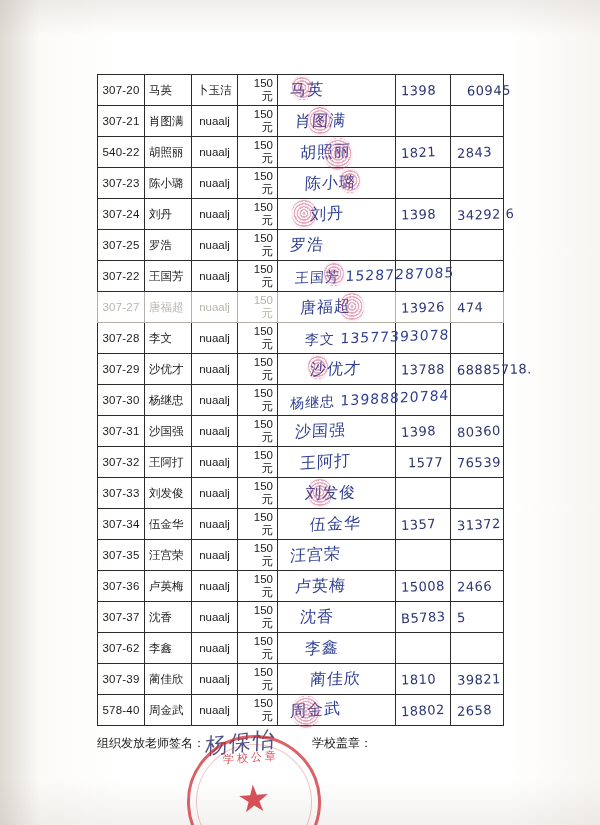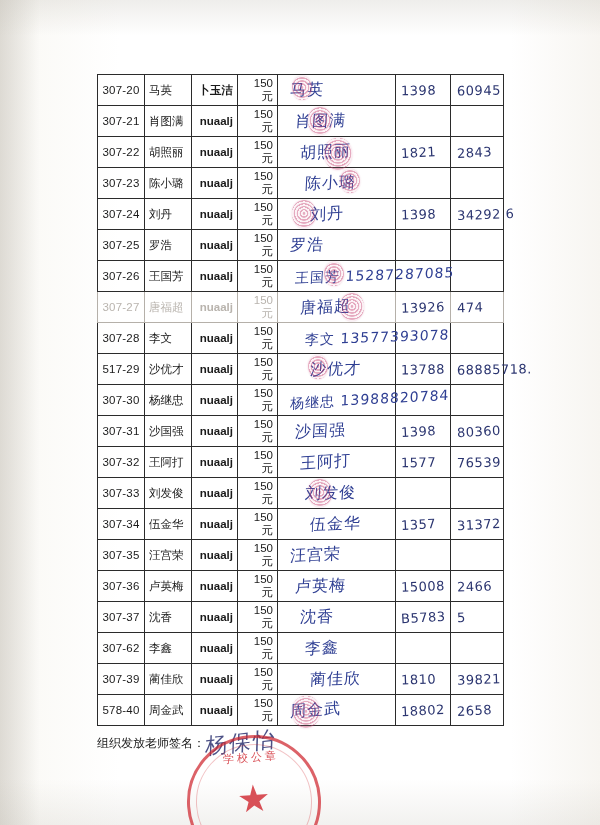--- a/index.html
+++ b/index.html
@@ -66,21 +66,21 @@
   col.c-id { width: 47px; }
   col.c-name { width: 47px; }
   col.c-org { width: 46px; }
   col.c-amt { width: 40px; }
   col.c-sign { width: 118px; }
   col.c-ph1 { width: 55px; }
   col.c-ph2 { width: 53px; }
 
   td.id-cell { text-align: center; font-size: 11px; letter-spacing: 0.2px; }
   td.name-cell { text-align: left; padding-left: 6px; font-size: 12px; }
-  td.org-cell { text-align: right; padding-left: 5px; font-size: 10.5px; color: #202020; font-weight: bold; }
+  td.org-cell { text-align: center; padding-left: 5px; font-size: 10.5px; color: #202020; }
   td.amt-cell { text-align: right; padding-left: 4px; font-size: 10.5px; }
   td.sign-cell, td.ph-cell { }
 
   
   tr.faded td { color: #b9b4ae; border-color: #b5b0a9; }
 
   
   .hw {
     position: absolute;
     font-family: "DejaVu Sans", sans-serif;
@@ -202,33 +202,33 @@
           <col class="c-ph2">
       </colgroup>
       <tbody id="roster-body">
           <tr>
             <td class="id-cell">307-20</td>
             <td class="name-cell">马英</td>
             <td class="org-cell">卜玉洁</td>
             <td class="amt-cell">150 元</td>
             <td class="sign-cell"><span class="hw sign ink-blue" style="position: static; display: inline-block; transform: rotate(-2deg) skewX(-5deg); margin-left: 8px;">马英</span><span class="fp" style="width: 20px; height: 24px; left: 14px; top: 1px;"></span></td>
             <td class="ph-cell"><span class="hw num ink-dark" style="position: static; display: inline-block; transform: rotate(-1deg); margin-left: 1px;">1398</span></td>
-            <td class="ph-cell"><span class="hw num ink-dark" style="position: static; display: inline-block; transform: rotate(-1deg); margin-left: 2px;">60945</span></td>
+            <td class="ph-cell"><span class="hw num ink-dark" style="position: static; display: inline-block; transform: rotate(-1deg); margin-left: 12px;">60945</span></td>
           </tr>
           <tr>
             <td class="id-cell">307-21</td>
             <td class="name-cell">肖图满</td>
             <td class="org-cell">nuaalj</td>
             <td class="amt-cell">150 元</td>
             <td class="sign-cell"><span class="hw sign ink-blue" style="position: static; display: inline-block; transform: rotate(-1deg) skewX(-5deg); margin-left: 13px;">肖图满</span><span class="fp" style="width: 24px; height: 28px; left: 30px; top: 1px;"></span></td>
             <td class="ph-cell"></td>
             <td class="ph-cell"></td>
           </tr>
           <tr>
-            <td class="id-cell">307-22</td>
+            <td class="id-cell">540-22</td>
             <td class="name-cell">胡照丽</td>
             <td class="org-cell">nuaalj</td>
             <td class="amt-cell">150 元</td>
             <td class="sign-cell"><span class="hw sign ink-blue" style="position: static; display: inline-block; transform: rotate(-3deg) skewX(-5deg); margin-left: 18px;">胡照丽</span><span class="fp" style="width: 28px; height: 32px; left: 46px; top: 1px;"></span></td>
             <td class="ph-cell"><span class="hw num ink-dark" style="position: static; display: inline-block; transform: rotate(-3deg); margin-left: 1px;">1821</span></td>
             <td class="ph-cell"><span class="hw num ink-dark" style="position: static; display: inline-block; transform: rotate(-3deg); margin-left: 2px;">2843</span></td>
           </tr>
           <tr>
             <td class="id-cell">307-23</td>
             <td class="name-cell">陈小璐</td>
@@ -250,21 +250,21 @@
           <tr>
             <td class="id-cell">307-25</td>
             <td class="name-cell">罗浩</td>
             <td class="org-cell">nuaalj</td>
             <td class="amt-cell">150 元</td>
             <td class="sign-cell"><span class="hw sign ink-blue" style="position: static; display: inline-block; transform: rotate(-1deg) skewX(-5deg); margin-left: 8px;">罗浩</span></td>
             <td class="ph-cell"></td>
             <td class="ph-cell"></td>
           </tr>
           <tr>
-            <td class="id-cell">307-26</td>
+            <td class="id-cell">307-22</td>
             <td class="name-cell">王国芳</td>
             <td class="org-cell">nuaalj</td>
             <td class="amt-cell">150 元</td>
             <td class="sign-cell"><span class="hw sign ink-blue" style="position: static; display: inline-block; transform: rotate(-2deg) skewX(-5deg); margin-left: 13px; font-size: 14px;">王国芳 15287287085</span><span class="fp" style="width: 20px; height: 24px; left: 46px; top: 1px;"></span></td>
             <td class="ph-cell"></td>
             <td class="ph-cell"></td>
           </tr>
           <tr class="faded">
             <td class="id-cell">307-27</td>
             <td class="name-cell">唐福超</td>
@@ -277,21 +277,21 @@
           <tr>
             <td class="id-cell">307-28</td>
             <td class="name-cell">李文</td>
             <td class="org-cell">nuaalj</td>
             <td class="amt-cell">150 元</td>
             <td class="sign-cell"><span class="hw sign ink-blue" style="position: static; display: inline-block; transform: rotate(-2deg) skewX(-5deg); margin-left: 23px; font-size: 14px;">李文 13577393078</span></td>
             <td class="ph-cell"></td>
             <td class="ph-cell"></td>
           </tr>
           <tr>
-            <td class="id-cell">517-29</td>
+            <td class="id-cell">307-29</td>
             <td class="name-cell">沙优才</td>
             <td class="org-cell">nuaalj</td>
             <td class="amt-cell">150 元</td>
             <td class="sign-cell"><span class="hw sign ink-blue" style="position: static; display: inline-block; transform: rotate(-1deg) skewX(-5deg); margin-left: 28px;">沙优才</span><span class="fp" style="width: 20px; height: 24px; left: 30px; top: 1px;"></span></td>
             <td class="ph-cell"><span class="hw num ink-dark" style="position: static; display: inline-block; transform: rotate(-1deg); margin-left: 1px;">13788</span></td>
             <td class="ph-cell"><span class="hw num ink-dark" style="position: static; display: inline-block; transform: rotate(-1deg); margin-left: 2px;">68885718.</span></td>
           </tr>
           <tr>
             <td class="id-cell">307-30</td>
             <td class="name-cell">杨继忠</td>
@@ -309,21 +309,21 @@
             <td class="sign-cell"><span class="hw sign ink-blue" style="position: static; display: inline-block; transform: rotate(-2deg) skewX(-5deg); margin-left: 13px;">沙国强</span></td>
             <td class="ph-cell"><span class="hw num ink-dark" style="position: static; display: inline-block; transform: rotate(-3deg); margin-left: 1px;">1398</span></td>
             <td class="ph-cell"><span class="hw num ink-dark" style="position: static; display: inline-block; transform: rotate(-3deg); margin-left: 2px;">80360</span></td>
           </tr>
           <tr>
             <td class="id-cell">307-32</td>
             <td class="name-cell">王阿打</td>
             <td class="org-cell">nuaalj</td>
             <td class="amt-cell">150 元</td>
             <td class="sign-cell"><span class="hw sign ink-blue" style="position: static; display: inline-block; transform: rotate(-4deg) skewX(-5deg); margin-left: 18px;">王阿打</span></td>
-            <td class="ph-cell"><span class="hw num ink-dark" style="position: static; display: inline-block; transform: rotate(-1deg); margin-left: 1px;">1577</span></td>
+            <td class="ph-cell"><span class="hw num ink-dark" style="position: static; display: inline-block; transform: rotate(-1deg); margin-left: 8px;">1577</span></td>
             <td class="ph-cell"><span class="hw num ink-dark" style="position: static; display: inline-block; transform: rotate(-1deg); margin-left: 2px;">76539</span></td>
           </tr>
           <tr>
             <td class="id-cell">307-33</td>
             <td class="name-cell">刘发俊</td>
             <td class="org-cell">nuaalj</td>
             <td class="amt-cell">150 元</td>
             <td class="sign-cell"><span class="hw sign ink-blue" style="position: static; display: inline-block; transform: rotate(-1deg) skewX(-5deg); margin-left: 23px;">刘发俊</span><span class="fp" style="width: 24px; height: 28px; left: 30px; top: 1px;"></span></td>
             <td class="ph-cell"></td>
             <td class="ph-cell"></td>
@@ -390,20 +390,21 @@
             <td class="sign-cell"><span class="hw sign ink-blue" style="position: static; display: inline-block; transform: rotate(-4deg) skewX(-5deg); margin-left: 8px;">周金武</span><span class="fp" style="width: 28px; height: 32px; left: 14px; top: 1px;"></span></td>
             <td class="ph-cell"><span class="hw num ink-dark" style="position: static; display: inline-block; transform: rotate(-3deg); margin-left: 1px;">18802</span></td>
             <td class="ph-cell"><span class="hw num ink-dark" style="position: static; display: inline-block; transform: rotate(-3deg); margin-left: 2px;">2658</span></td>
           </tr>
         </tbody>
     </table>
   </div>
 
   <div class="footer-line">
     <span class="footer-left">组织发放老师签名：</span>
+    <span class="footer-right">学校盖章：</span>
   </div>
 
   <div class="footer-sign">杨保怡</div>
 
   <div class="seal">
     <div class="seal-top-text">学校公章</div>
     <div class="seal-star"></div>
 
   </div>
 </div>

